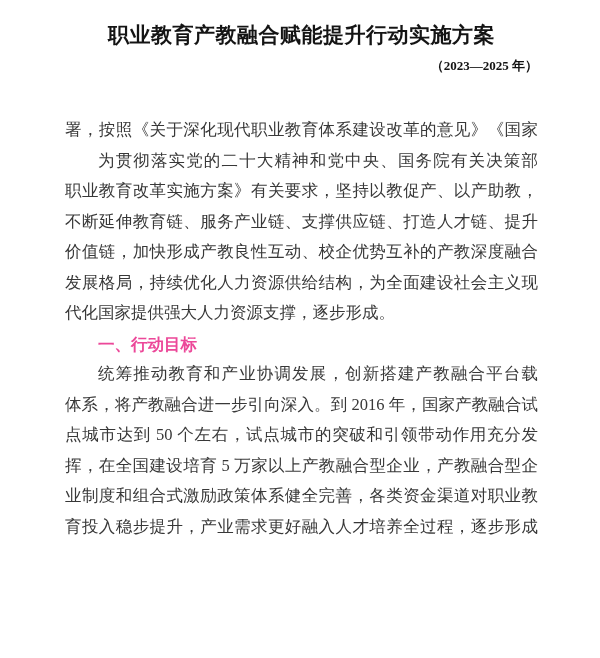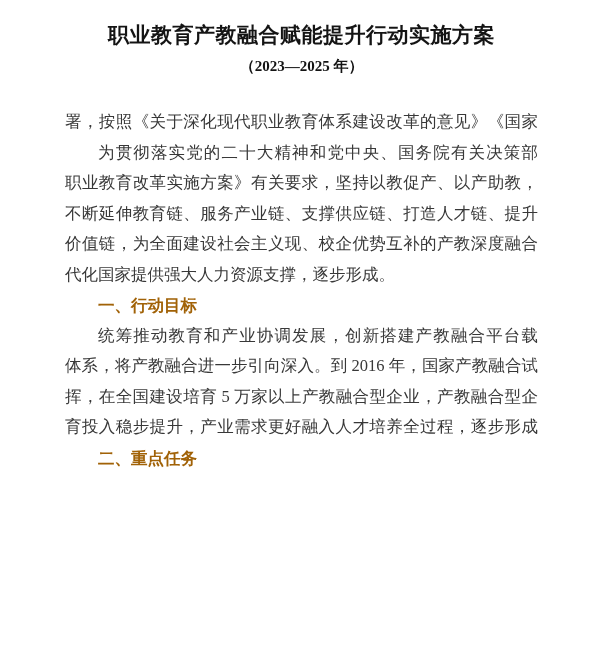--- a/index.html
+++ b/index.html
@@ -22,25 +22,25 @@
     margin: 0;
     font-size: 21px;
     line-height: 31px;
     font-weight: bold;
     text-align: center;
     color: #141414;
     font-family: "Liberation Serif", serif;
     letter-spacing: 0.5px;
   }
   .subtitle {
-    margin: 0 0 26px 0;
-    font-size: 15px;
+    margin: 0 0 34px 0;
+    font-size: 13px;
     line-height: 30px;
     font-weight: bold;
-    text-align: center;
+    text-align: right;
     color: #141414;
     font-family: "Liberation Serif", serif;
   }
   .doc-body {
     font-size: 16.5px;
   }
   .line {
     margin: 0;
     line-height: 30.5px;
     color: #383838;
@@ -56,21 +56,21 @@
   .indent {
     text-indent: 2em;
   }
   .heading {
     margin: 0;
     line-height: 30.5px;
     text-indent: 2em;
     font-weight: bold;
     font-family: "Liberation Sans", sans-serif;
     font-size: 16.5px;
-    color: #a16207;
+    color: #ec4899;
   }
   .subitem {
     margin: 0;
     line-height: 30.5px;
     text-indent: 2em;
     font-style: italic;
     font-family: "Liberation Serif", serif;
     font-size: 16.5px;
     color: #383838;
   }
@@ -84,30 +84,33 @@
 
   <h2 class="subtitle">（2023—2025 年）</h2>
 
   <div class="doc-body">
 
     <div>
       <p class="line fill">署，按照《关于深化现代职业教育体系建设改革的意见》《国家</p>
       <p class="line indent fill">为贯彻落实党的二十大精神和党中央、国务院有关决策部</p>
       <p class="line fill">职业教育改革实施方案》有关要求，坚持以教促产、以产助教，</p>
       <p class="line fill">不断延伸教育链、服务产业链、支撑供应链、打造人才链、提升</p>
-      <p class="line fill">价值链，为全面建设社会主义现、校企优势互补的产教深度融合</p>
+      <p class="line fill">价值链，加快形成产教良性互动、校企优势互补的产教深度融合</p>
+      <p class="line fill">发展格局，持续优化人力资源供给结构，为全面建设社会主义现</p>
       <p class="line end">代化国家提供强大人力资源支撑，逐步形成。</p>
     </div>
 
     <p class="heading">一、行动目标</p>
 
     <div>
       <p class="line indent fill">统筹推动教育和产业协调发展，创新搭建产教融合平台载</p>
       <p class="line fill">体系，将产教融合进一步引向深入。到 2016 年，国家产教融合试</p>
+      <p class="line fill">点城市达到 50 个左右，试点城市的突破和引领带动作用充分发</p>
       <p class="line fill">挥，在全国建设培育 5 万家以上产教融合型企业，产教融合型企</p>
+      <p class="line fill">业制度和组合式激励政策体系健全完善，各类资金渠道对职业教</p>
       <p class="line fill">育投入稳步提升，产业需求更好融入人才培养全过程，逐步形成</p>
     </div>
 
     <p class="heading">二、重点任务</p>
 
 
   </div>
 
 </div>
 

